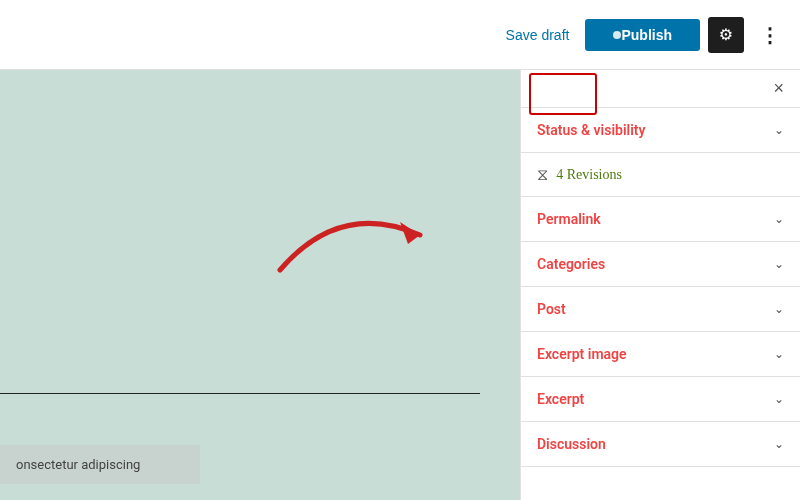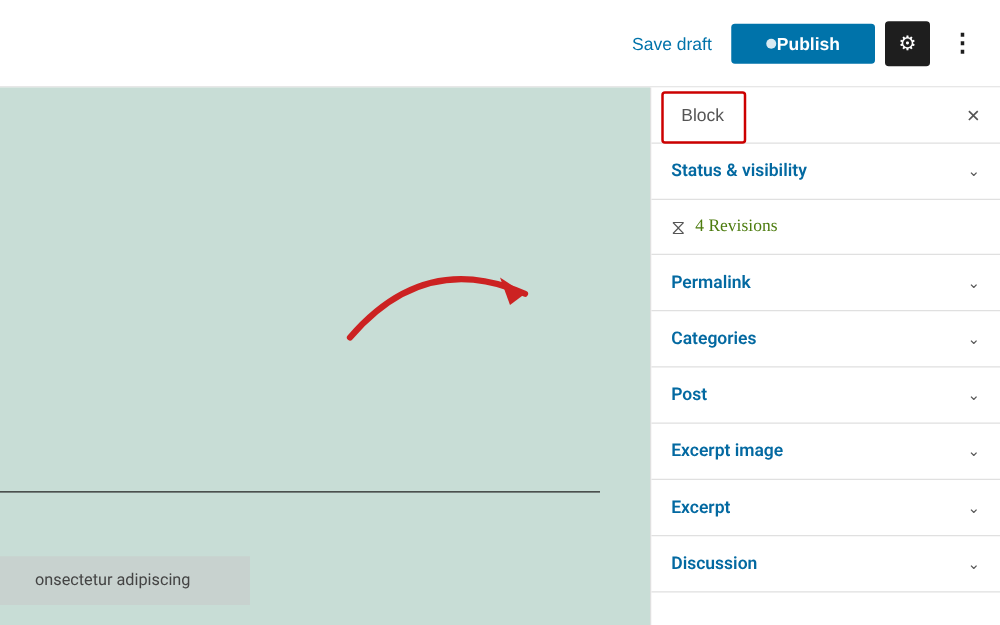--- a/index.html
+++ b/index.html
@@ -117,21 +117,21 @@
       height: 1px;
       background: #222;
     }
     
     .content-text {
       position: absolute;
       bottom: 30px;
       left: 0;
       width: 200px;
       background: rgba(200,200,200,0.5);
-      padding: 12px 28px;
+      padding: 12px 16px;
       font-size: 13px;
       color: #444;
     }
     
     .arrow-annotation {
       position: absolute;
       top: 110px;
       left: 260px;
       width: 200px;
       height: 120px;
@@ -210,21 +210,21 @@
       display: flex;
       align-items: center;
       justify-content: space-between;
       padding: 14px 16px;
       cursor: pointer;
       user-select: none;
     }
     .sidebar-section-title {
       font-size: 14px;
       font-weight: 600;
-      color: #0369a1;
+      color: #ef4444;
     }
     .chevron-icon {
       font-size: 12px;
       color: #555;
     }
 
     
     .revisions-row {
       display: flex;
       align-items: center;
@@ -280,21 +280,20 @@
         <span>onsectetur adipiscing</span>
       </div>
     </div>
   </div>
 
   <div class="sidebar">
 
     <div class="sidebar-tabs">
 
       <div class="tab-active-border"></div>
-      <button class="sidebar-tab">Block</button>
       <button class="sidebar-close">×</button>
     </div>
 
     <div class="sidebar-section">
       <div class="sidebar-section-header">
         <span class="sidebar-section-title">Status &amp; visibility</span>
         <span class="chevron-icon">⌄</span>
       </div>
     </div>
 

